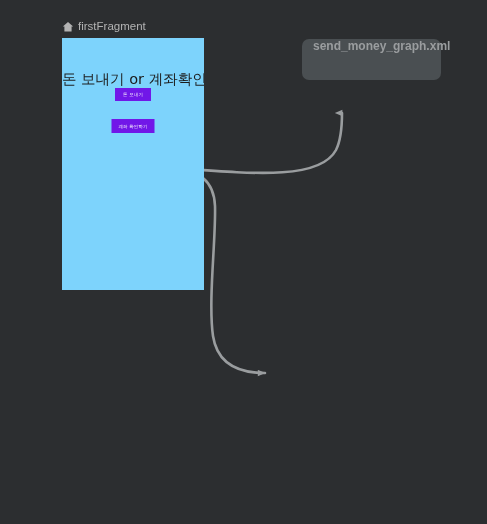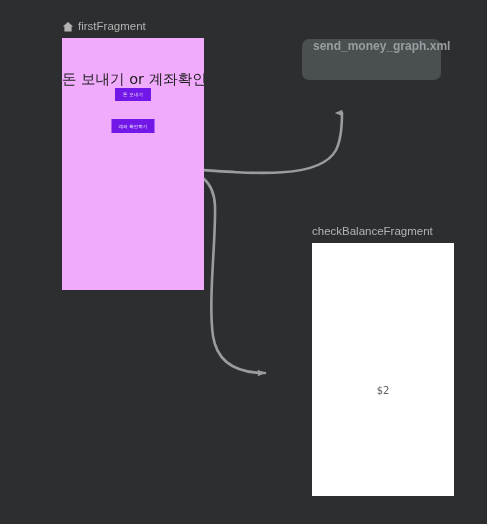--- a/index.html
+++ b/index.html
@@ -53,21 +53,21 @@
     top: 1px;
   }
 
   #first-fragment {
     left: 31px;
     top: 19px;
   }
   #first-fragment .phone-frame {
     width: 142px;
     height: 252px;
-    background: #f0abfc;
+    background: #7dd3fc;
     position: relative;
     overflow: hidden;
   }
   .screen-title {
     position: absolute;
     left: 0;
     right: 0;
     top: 32px;
     text-align: center;
     color: #1c1c1c;
@@ -189,22 +189,14 @@
       <button class="mini-button" id="btn-check">계좌 확인하기</button>
     </div>
   </div>
 
   <div class="dest" id="send-money">
     <div class="graph-box">
       <span class="graph-box-label">send_money_graph.xml</span>
     </div>
   </div>
 
-  <div class="dest" id="check-balance">
-    <div class="dest-label">
-      <span>checkBalanceFragment</span>
-    </div>
-    <div class="phone-frame">
-      <div class="balance-text">$2</div>
-    </div>
-  </div>
 
 </div>
 
 </body></html>

